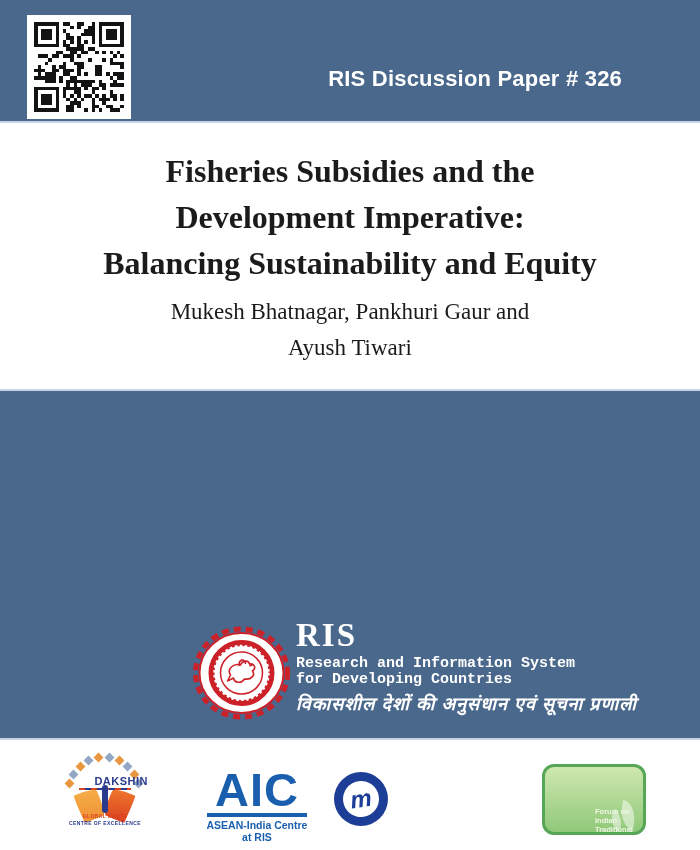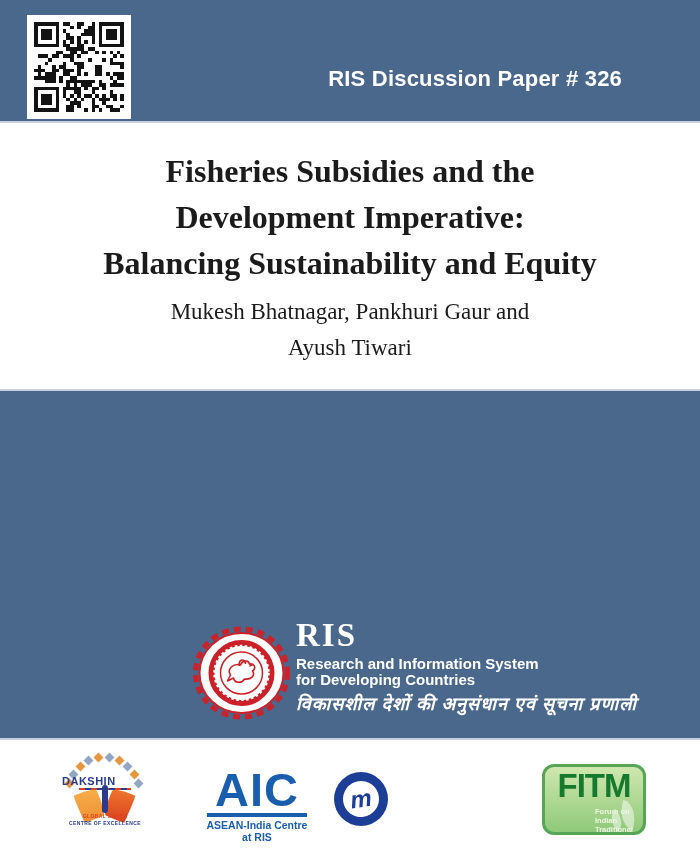--- a/index.html
+++ b/index.html
@@ -26,29 +26,29 @@
          color:var(--title-ink);}
   .authors{position:absolute;left:0;top:294px;width:700px;text-align:center;
            font-family:"Liberation Serif",serif;font-weight:normal;font-size:23px;line-height:36px;
            color:var(--title-ink);}
 
   
   .emblem{position:absolute;left:193px;top:626px;width:97px;height:94px;}
   .ris-acronym{position:absolute;left:296px;top:617px;color:#fff;
                font-family:"Liberation Serif",serif;font-weight:bold;font-size:33px;letter-spacing:2px;}
   .ris-name{position:absolute;left:296px;top:656px;color:#fff;
-            font-family:Liberation Sans, sans-serif;font-weight:bold;font-size:15px;line-height:16px;}
+            font-family:Liberation Mono, monospace;font-weight:bold;font-size:15px;line-height:16px;}
   .ris-tagline{position:absolute;left:296px;top:691px;color:#fff;font-weight:bold;font-size:18px;
                letter-spacing:1px;font-style:italic;}
 
   
   .dakshin{position:absolute;left:62px;top:749px;width:86px;height:80px;}
   .dakshin .arc{position:absolute;left:0;top:0;width:86px;height:80px;}
   .dakshin .arc i{position:absolute;width:7px;height:7px;display:block;}
-  .dakshin-name{position:absolute;left:0;top:26px;width:86px;text-align:left;
+  .dakshin-name{position:absolute;left:0;top:26px;width:86px;text-align:right;
                 color:var(--dakshin-navy);font-weight:bold;font-size:11px;letter-spacing:.5px;}
   .dakshin-tagbar{position:absolute;left:17px;top:39px;width:52px;height:2px;
                   background:repeating-linear-gradient(90deg,var(--dakshin-red) 0 6px,var(--dakshin-navy) 6px 12px);}
   .petal{position:absolute;width:24px;height:30px;}
   .petal-l{left:16px;top:41px;background:linear-gradient(200deg,#f6b14b,var(--dakshin-orange));
            border-radius:5% 95% 20% 80%/80% 20% 95% 5%;transform:rotate(-24deg);}
   .petal-r{left:45px;top:41px;background:linear-gradient(160deg,#f07a2e,var(--dakshin-red));
            border-radius:95% 5% 80% 20%/20% 80% 5% 95%;transform:rotate(24deg);}
   .petal-stem{position:absolute;left:40px;top:36px;width:6px;height:28px;background:var(--dakshin-navy);
               border-radius:3px;}
@@ -368,20 +368,19 @@
 
   <div class="cmec">
     <div class="cmec-icon">
       <div class="inner">m</div>
     </div>
   </div>
 
   <div class="fitm">
     <div class="fitm-leaf leaf1"></div>
     <div class="fitm-leaf leaf2"></div>
-    <div class="fitm-acronym">FITM</div>
     <div class="fitm-cap">
       <div>Forum on Indian</div>
       <div>Traditional Medicine</div>
     </div>
   </div>
 
 </div>
 
 </body></html>

